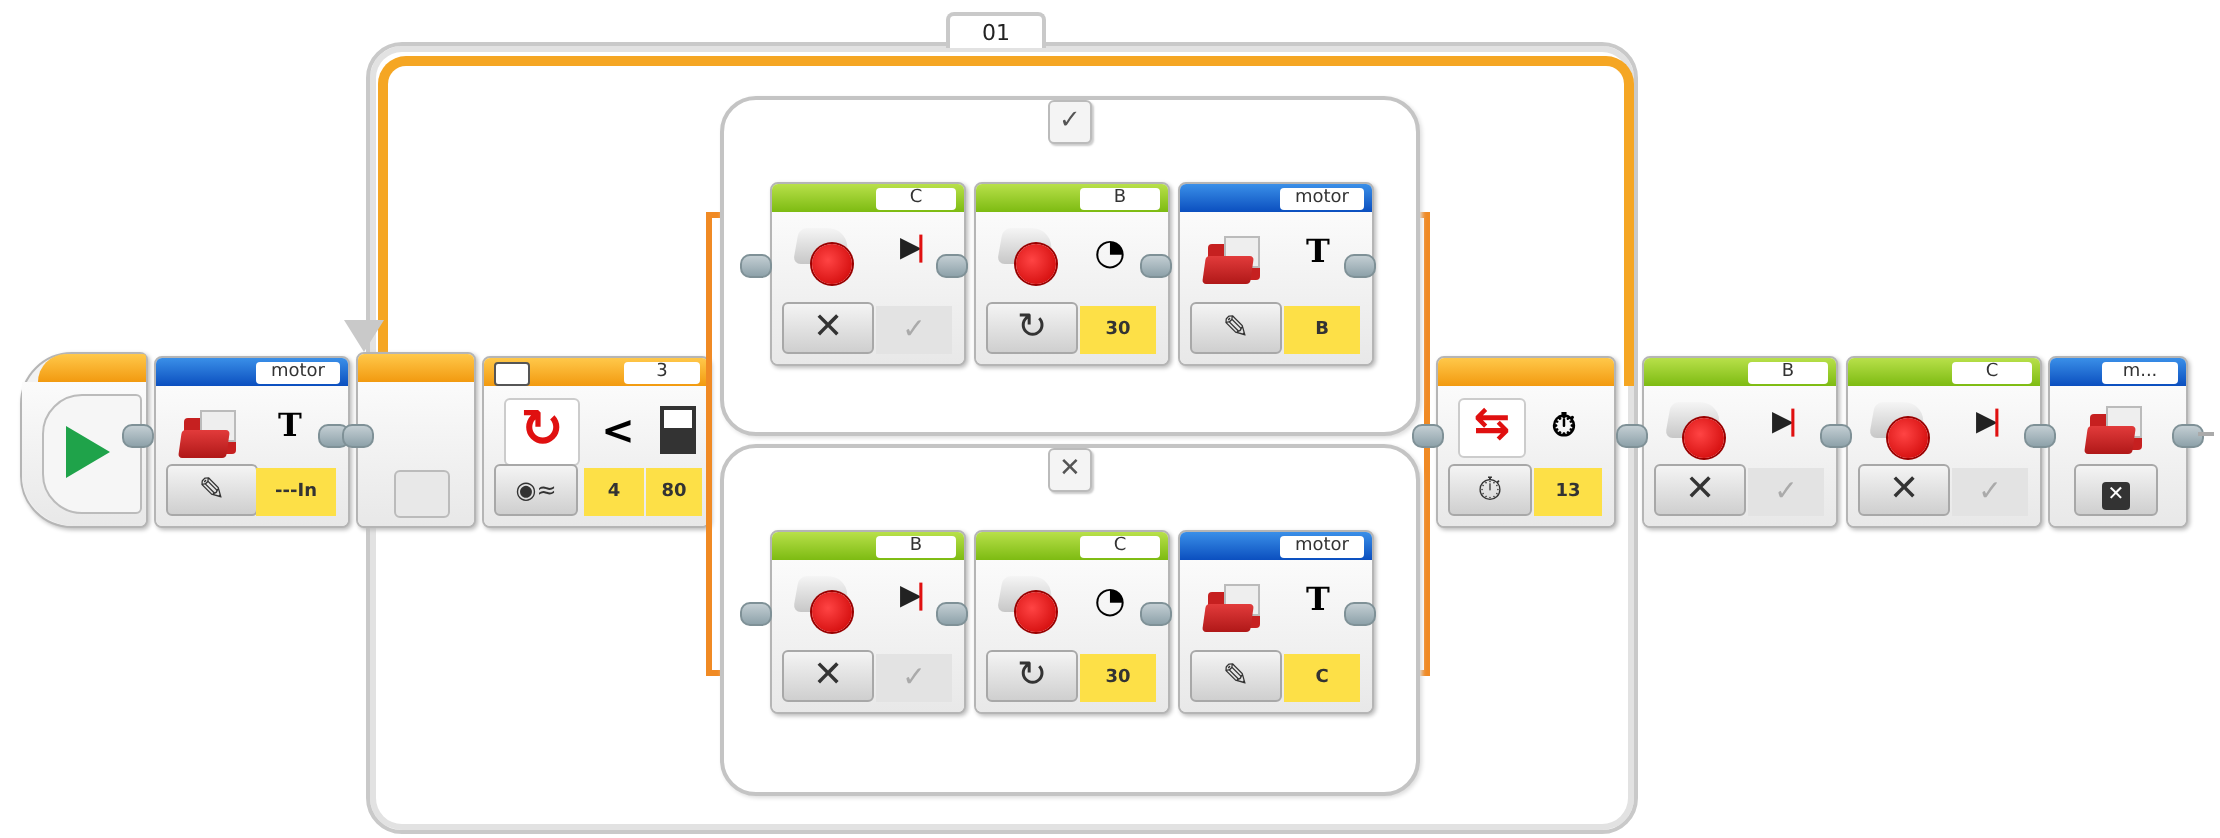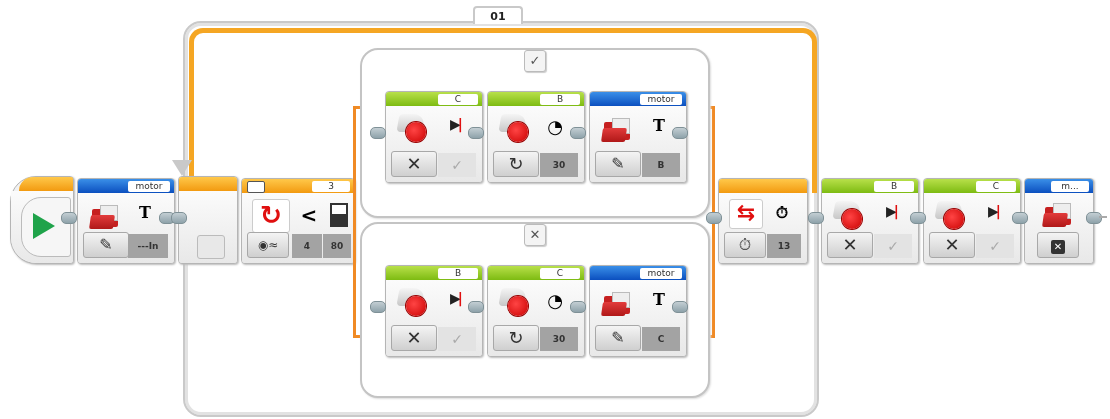--- a/index.html
+++ b/index.html
@@ -1,17 +1,17 @@
 <!DOCTYPE html>
 <html><head>
 <meta charset="utf-8">
 <style>
   html, body { margin:0; padding:0; background:#ffffff; }
   body { width:1110px; height:419px; position:relative; overflow:hidden; font-family:"DejaVu Sans", sans-serif; }
-  .abs { position:absolute;font-weight:bold; }
+  .abs { position:absolute; }
 
   
   .loop-outer { left:183px; top:21px; width:632px; height:392px; border:2px solid #c9c9c9; border-radius:18px; background:#fff; box-shadow: inset 0 0 0 3px #e2e2e2; }
   .loop-orange { left:189px; top:28px; width:618px; height:160px; border-top:5px solid #f5a623; border-right:5px solid #f5a623; border-left:5px solid #f5a623; border-radius:14px 14px 0 0; border-bottom:none; }
   .loop-label { left:473px; top:6px; width:46px; height:16px; background:#fff; border:2px solid #c9c9c9; border-bottom:none; border-radius:4px 4px 0 0; font-size:11px; text-align:center; line-height:17px; color:#222; }
 
   
   .case-box { width:346px; border:2px solid #c4c4c4; border-radius:18px; background:#fff; box-shadow: 1px 1px 2px #ddd; }
   .case-top { left:360px; top:48px; height:166px; }
   .case-bot { left:360px; top:222px; height:172px; }
@@ -22,21 +22,21 @@
 
   
   .block { position:absolute; background:#f2f2f2; border:1px solid #b5b5b5; border-radius:4px; box-shadow:1px 1px 2px #bbb; }
   .blk-header { position:absolute; left:0; right:0; top:0; height:14px; border-radius:3px 3px 0 0; }
   .hdr-green { background:linear-gradient(#b8e04a,#7dbb12); }
   .hdr-blue { background:linear-gradient(#3a8fe8,#0b4fbf); }
   .hdr-orange { background:linear-gradient(#ffc84a,#f29a10); }
   .hdr-label { position:absolute; right:4px; top:2px; height:11px; background:#fff; border-radius:2px; font-size:9px; line-height:11px; text-align:center; color:#333; }
   .blk-body { position:absolute; left:0; right:0; top:14px; bottom:0; background:linear-gradient(#fbfbfb,#e8e8e8); border-radius:0 0 3px 3px; }
   .mode-btn { position:absolute; left:5px; bottom:5px; width:44px; height:24px; background:linear-gradient(#f4f4f4,#cfcfcf); border:1px solid #a8a8a8; border-radius:3px; text-align:center; line-height:24px; font-size:16px; color:#333; }
-  .param { position:absolute; bottom:5px; height:24px; background:#a3a3a3; font-size:9px; font-weight:bold; text-align:center; line-height:24px; color:#333; }
+  .param { position:absolute; bottom:5px; height:24px; background:#fde047; font-size:9px; font-weight:bold; text-align:center; line-height:24px; color:#333; }
   .param-light { background:#e3e3e3; color:#aaa; }
   .icon-side { position:absolute; top:24px; width:22px; height:22px; font-weight:bold; text-align:center; }
 
   .plug { position:absolute; width:14px; height:10px; background:linear-gradient(#c3ced3,#8ea2aa); border:1px solid #7f9197; border-radius:5px; }
 
   
   .motor-ico { position:absolute; }
   .motor-ico .gray { position:absolute; left:0; top:0; width:26px; height:18px; background:linear-gradient(#f5f5f5,#c7c7c7); border-radius:4px 12px 4px 4px; transform:skewX(-10deg); }
   .motor-ico .hub { position:absolute; left:8px; top:8px; width:20px; height:20px; border-radius:50%; background:radial-gradient(circle at 40% 40%,#ff4444,#c90000); box-shadow:0 0 0 1px #990000; }
 

